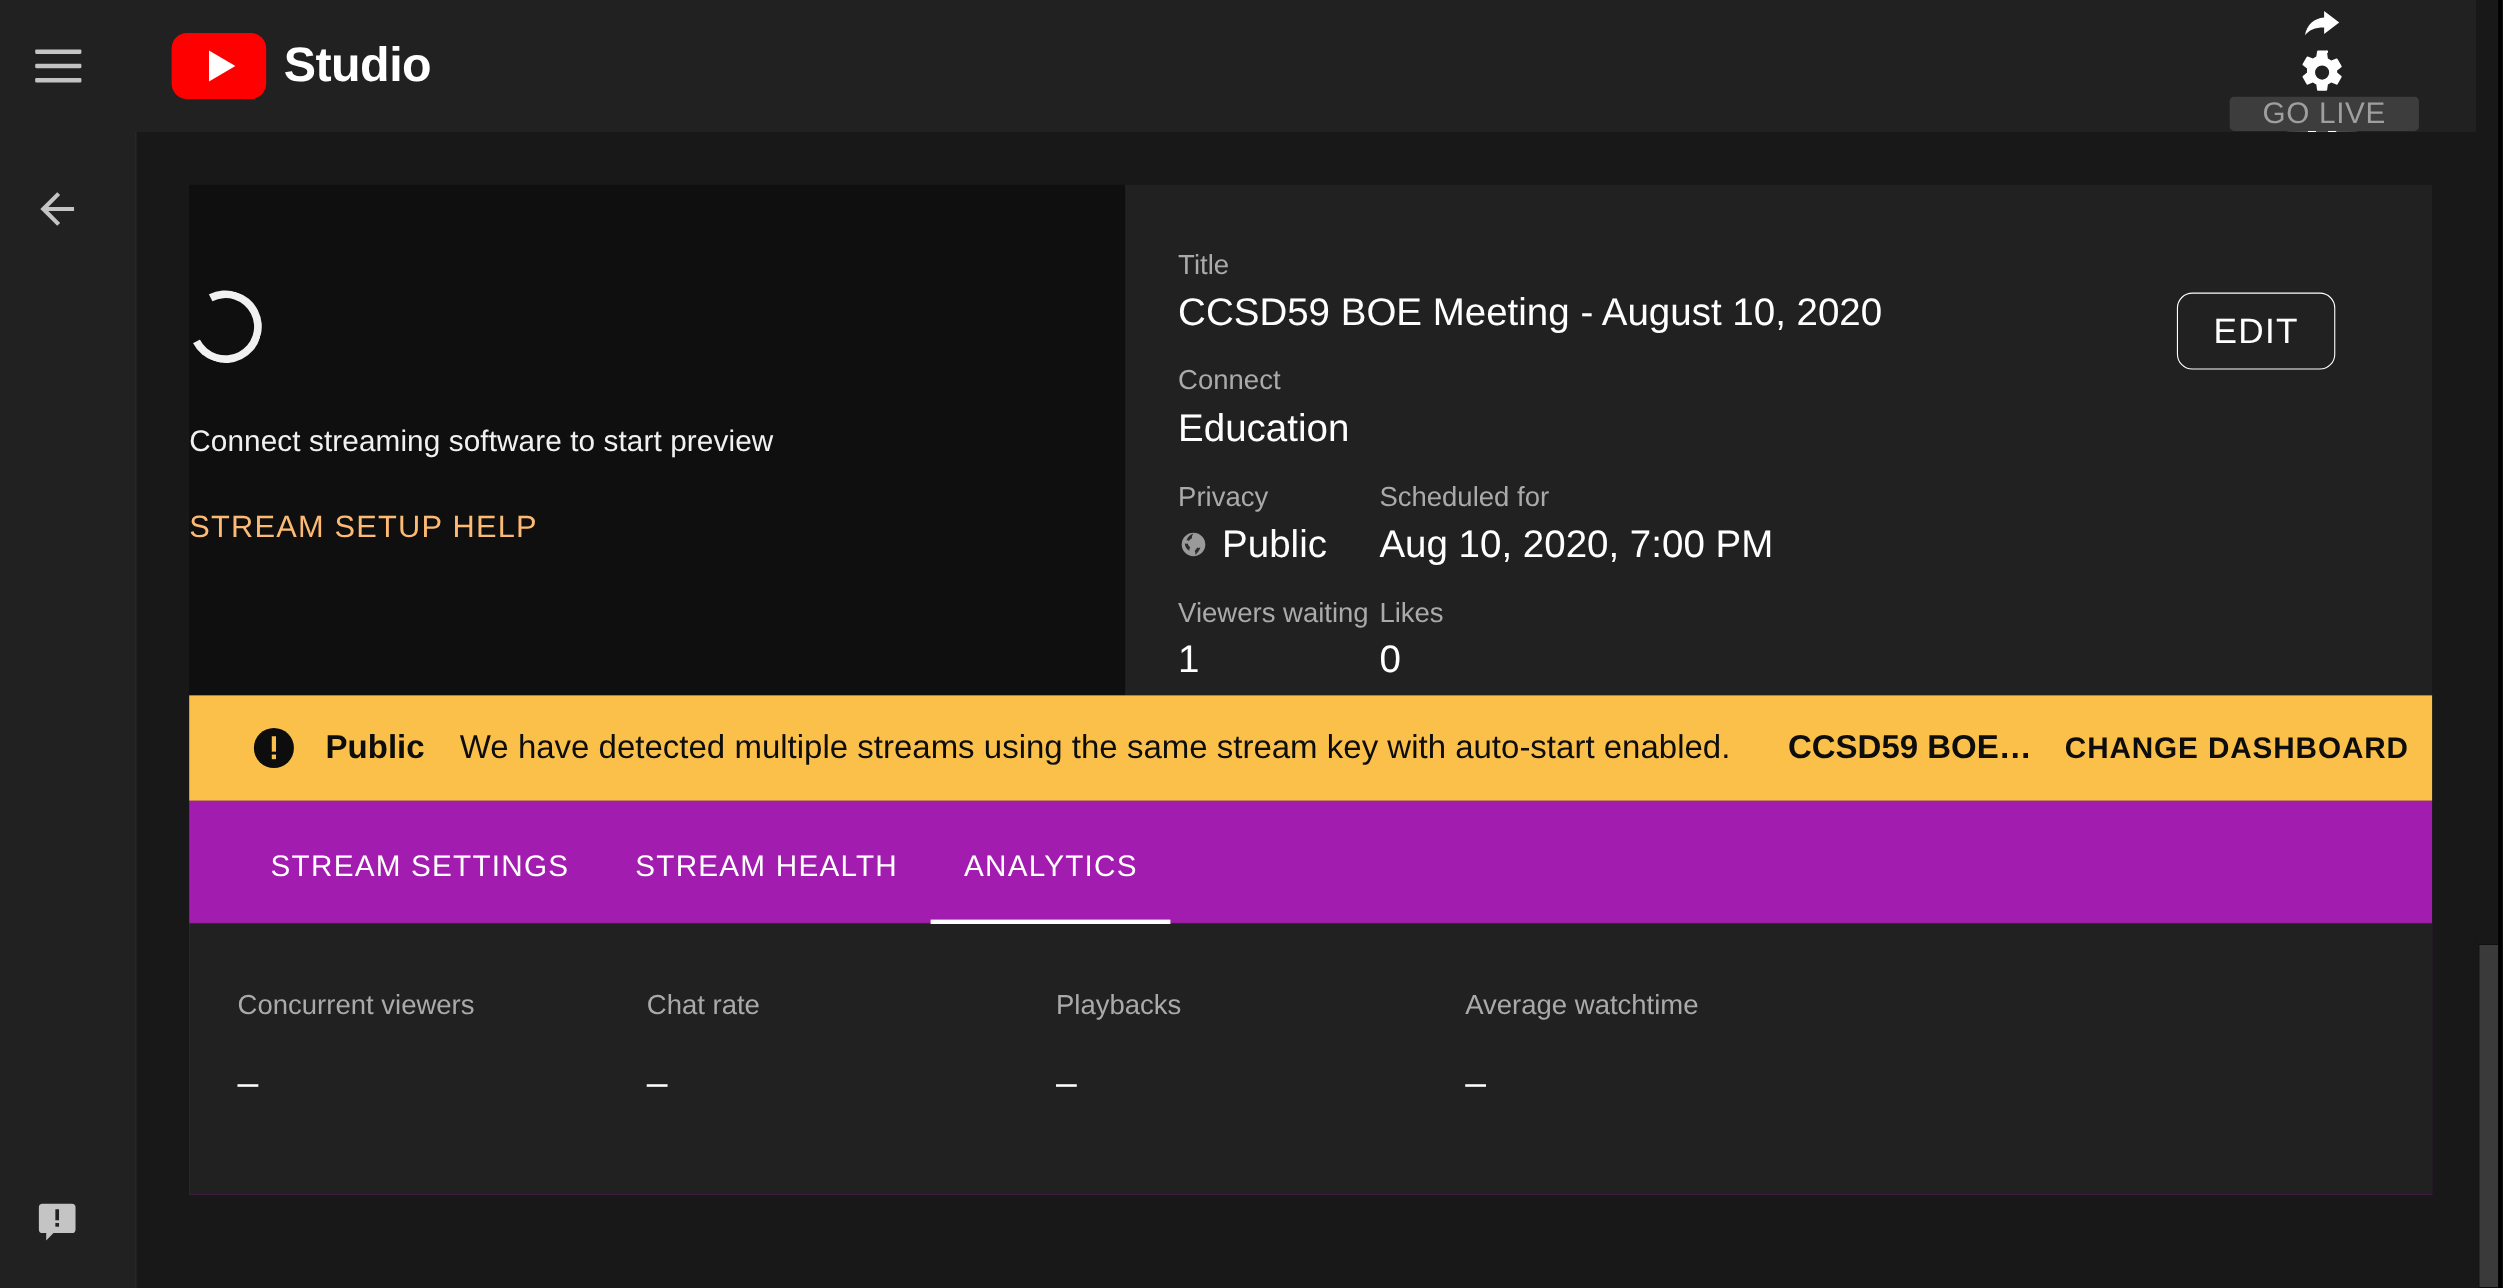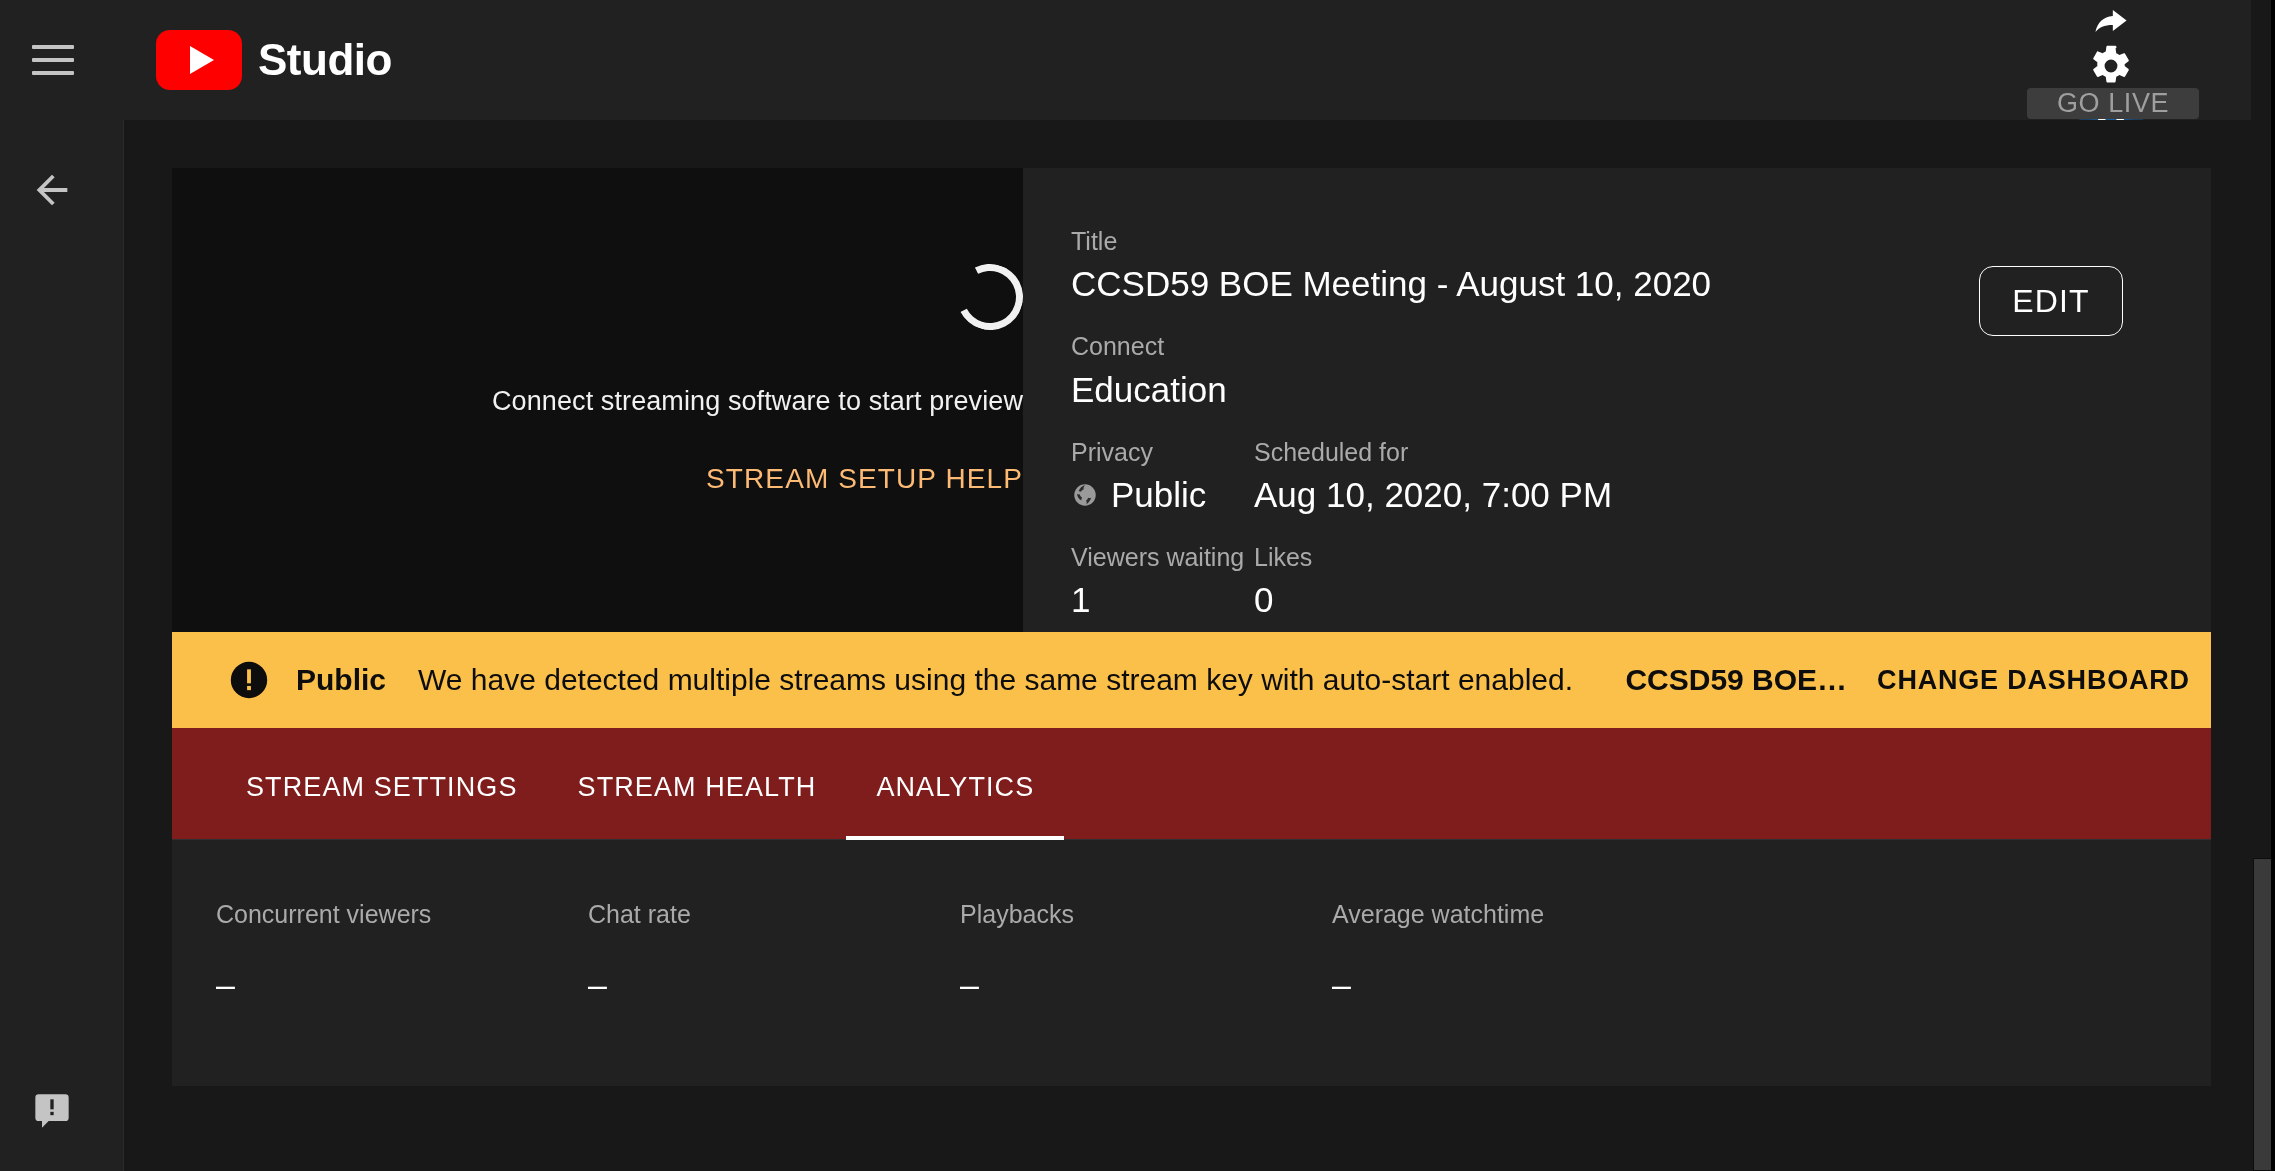--- a/index.html
+++ b/index.html
@@ -181,21 +181,21 @@
     width: 100%;
     height: 464px;
   }
 
   .preview {
     width: 851px;
     height: 464px;
     background: #0f0f0f;
     display: flex;
     flex-direction: column;
-    align-items: flex-end;
+    align-items: flex-start;
     position: relative;
   }
   .spinner {
     margin-top: 96px;
     width: 66px;
     height: 66px;
     border: 7px solid transparent;
     border-top-color: #f1f1f1;
     border-right-color: #f1f1f1;
     border-bottom-color: #f1f1f1;
@@ -295,21 +295,21 @@
     letter-spacing: 0.8px;
     margin-left: 30px;
     white-space: nowrap;
     cursor: pointer;
     text-transform: uppercase;
   }
 
   
   .tabs-wrap {
     width: 2039px;
-    background: #7f1d1d;
+    background: #a21caf;
     padding-top: 6px;
   }
   .tabs {
     display: flex;
     padding-left: 44px;
     border-bottom: 1px solid #2f2f2f;
   }
   .tab {
     color: #ffffff;
     font-size: 27px;

